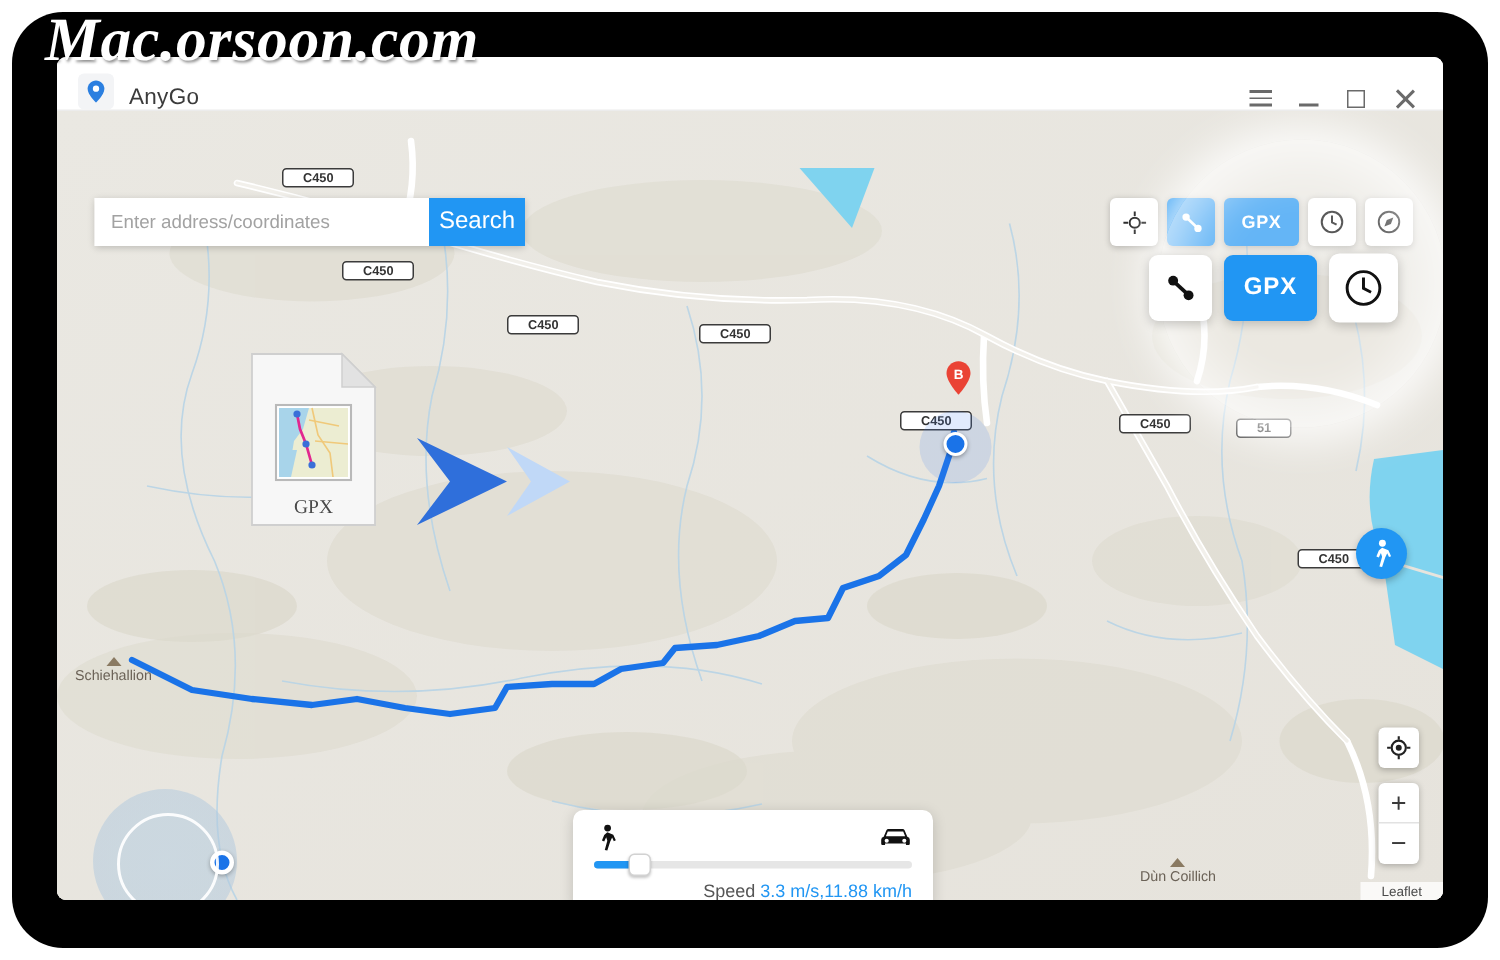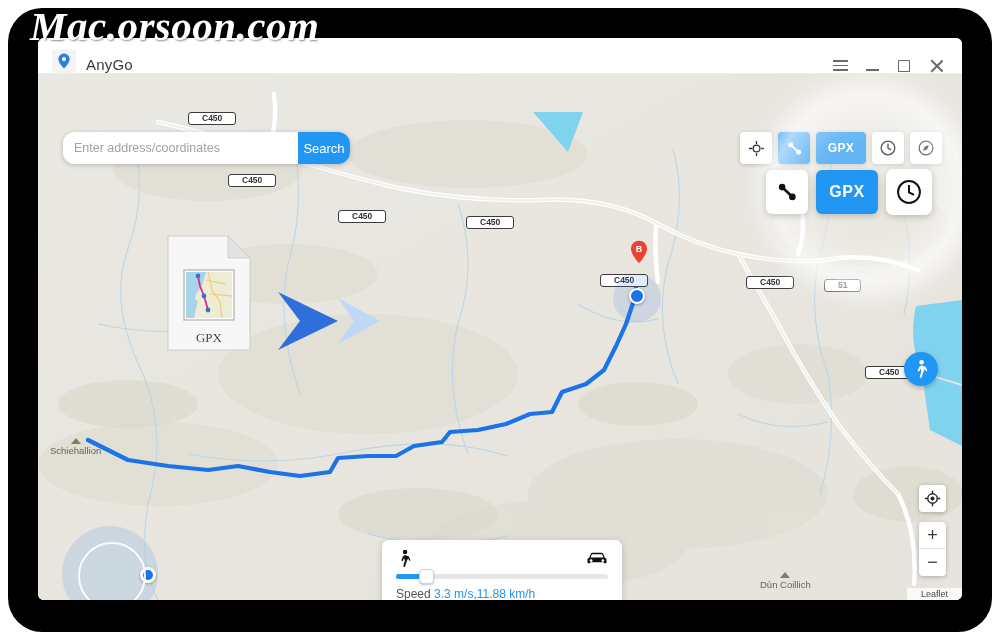--- a/index.html
+++ b/index.html
@@ -86,34 +86,34 @@
     border-bottom: 6px solid #8a7a62;
   }
   .poi .pname {
     font-size: 9.5px; color: #6b6257; margin-top: 1px; white-space: nowrap;
   }
 
   
   .searchbar {
     position: absolute; left: 25px; top: 58px;
     width: 287px; height: 32px;
-    background: #fff; border-radius: 12px;
+    background: #fff; border-radius: 0;
     box-shadow: 0 1px 5px rgba(0,0,0,.22);
     display: flex; overflow: hidden;
   }
   .search-input {
     flex: 1; border: none; outline: none;
     padding: 0 11px; font-size: 12.5px; color: #333;
     font-family: "Liberation Sans", sans-serif;
     background: #fff;
   }
   .search-input::placeholder { color: #a2a2a2; }
   .search-btn {
-    width: 52px; background: #2196f3; border: none; cursor: pointer;
-    color: #fff; font-size: 13px; font-family: "Liberation Sans", sans-serif;
+    width: 64px; background: #2196f3; border: none; cursor: pointer;
+    color: #fff; font-size: 16px; font-family: "Liberation Sans", sans-serif;
   }
 
   
   .toolbar {
     position: absolute; right: 20px; top: 58px;
     display: flex; align-items: center; gap: 6px;
   }
   .tb-btn {
     width: 32px; height: 32px; border-radius: 4px;
     background: #fff; box-shadow: 0 1px 4px rgba(0,0,0,.22);
@@ -225,21 +225,21 @@
     height: 5px; border-radius: 3px; background: #e6e6e6; cursor: pointer;
   }
   .sp-fill { position: absolute; left: 0; top: 0; height: 5px; width: 15%; border-radius: 3px; background: #2196f3; }
   .sp-knob {
     position: absolute; left: 11%; top: -5px;
     width: 15px; height: 15px; border-radius: 4px;
     background: #fff; border: 1px solid #d2d2d2;
     box-shadow: 0 1px 2px rgba(0,0,0,.22); cursor: pointer;
   }
   .sp-text {
-    margin-top: 8px; text-align: left;
+    margin-top: 8px; text-align: right;
     font-size: 12px; color: #555;
   }
   .sp-text b { color: #2196f3; font-weight: normal; }
 
   
   .locate-btn {
     position: absolute; right: 16px; bottom: 88px;
     width: 27px; height: 27px; border-radius: 4px;
     background: #fff; box-shadow: 0 1px 4px rgba(0,0,0,.25);
     display: flex; align-items: center; justify-content: center; cursor: pointer;

